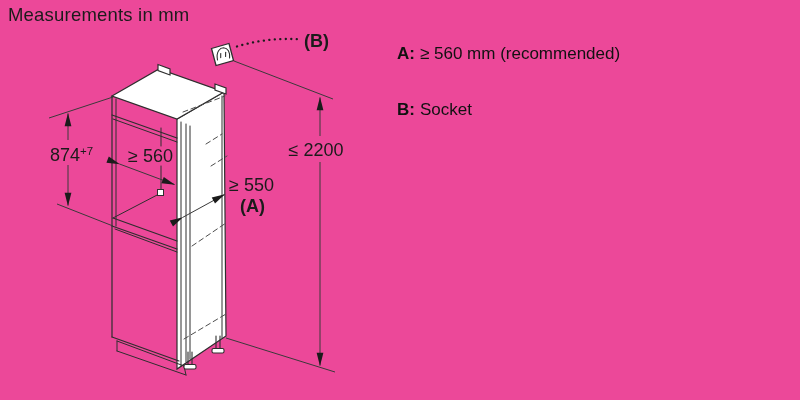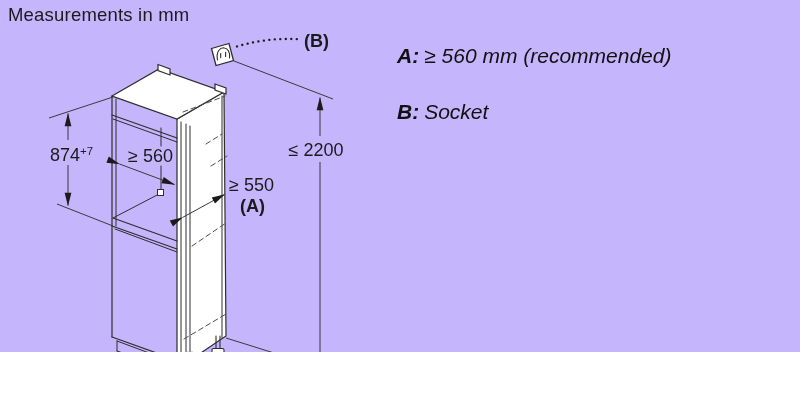--- a/index.html
+++ b/index.html
@@ -1,24 +1,24 @@
 <!DOCTYPE html>
 <html><head>
 <meta charset="utf-8">
 <style>
   html,body{margin:0;padding:0;background:#fff;}
   .screen{
-    position:relative;width:800px;height:352px;background:#c4b5fd;overflow:hidden;
+    position:relative;width:800px;height:400px;background:#ec4899;overflow:hidden;
     font-family:"Liberation Sans",sans-serif;color:#1c1c1c;
   }
   .page-title{
     position:absolute;left:8px;top:4px;font-size:18.5px;letter-spacing:.2px;color:#1b1b1b;
   }
   .legend{position:absolute;left:397px;top:0;}
-  .legend-row{position:absolute;left:0;white-space:nowrap;font-size:21px;color:#111;font-style:italic;}
+  .legend-row{position:absolute;left:0;white-space:nowrap;font-size:17px;color:#111;}
   .legend-row .key{font-weight:bold;margin-right:5px;}
   .row-a{top:44px;}
   .row-b{top:100px;}
   svg{position:absolute;left:0;top:0;}
   svg text{font-family:"Liberation Sans",sans-serif;fill:#1b1b1b;}
   .dimtxt{font-size:18px;}
   .dimtxt-b{font-size:18px;font-weight:bold;}
   .sup{font-size:11.5px;}
 </style>
 </head>

